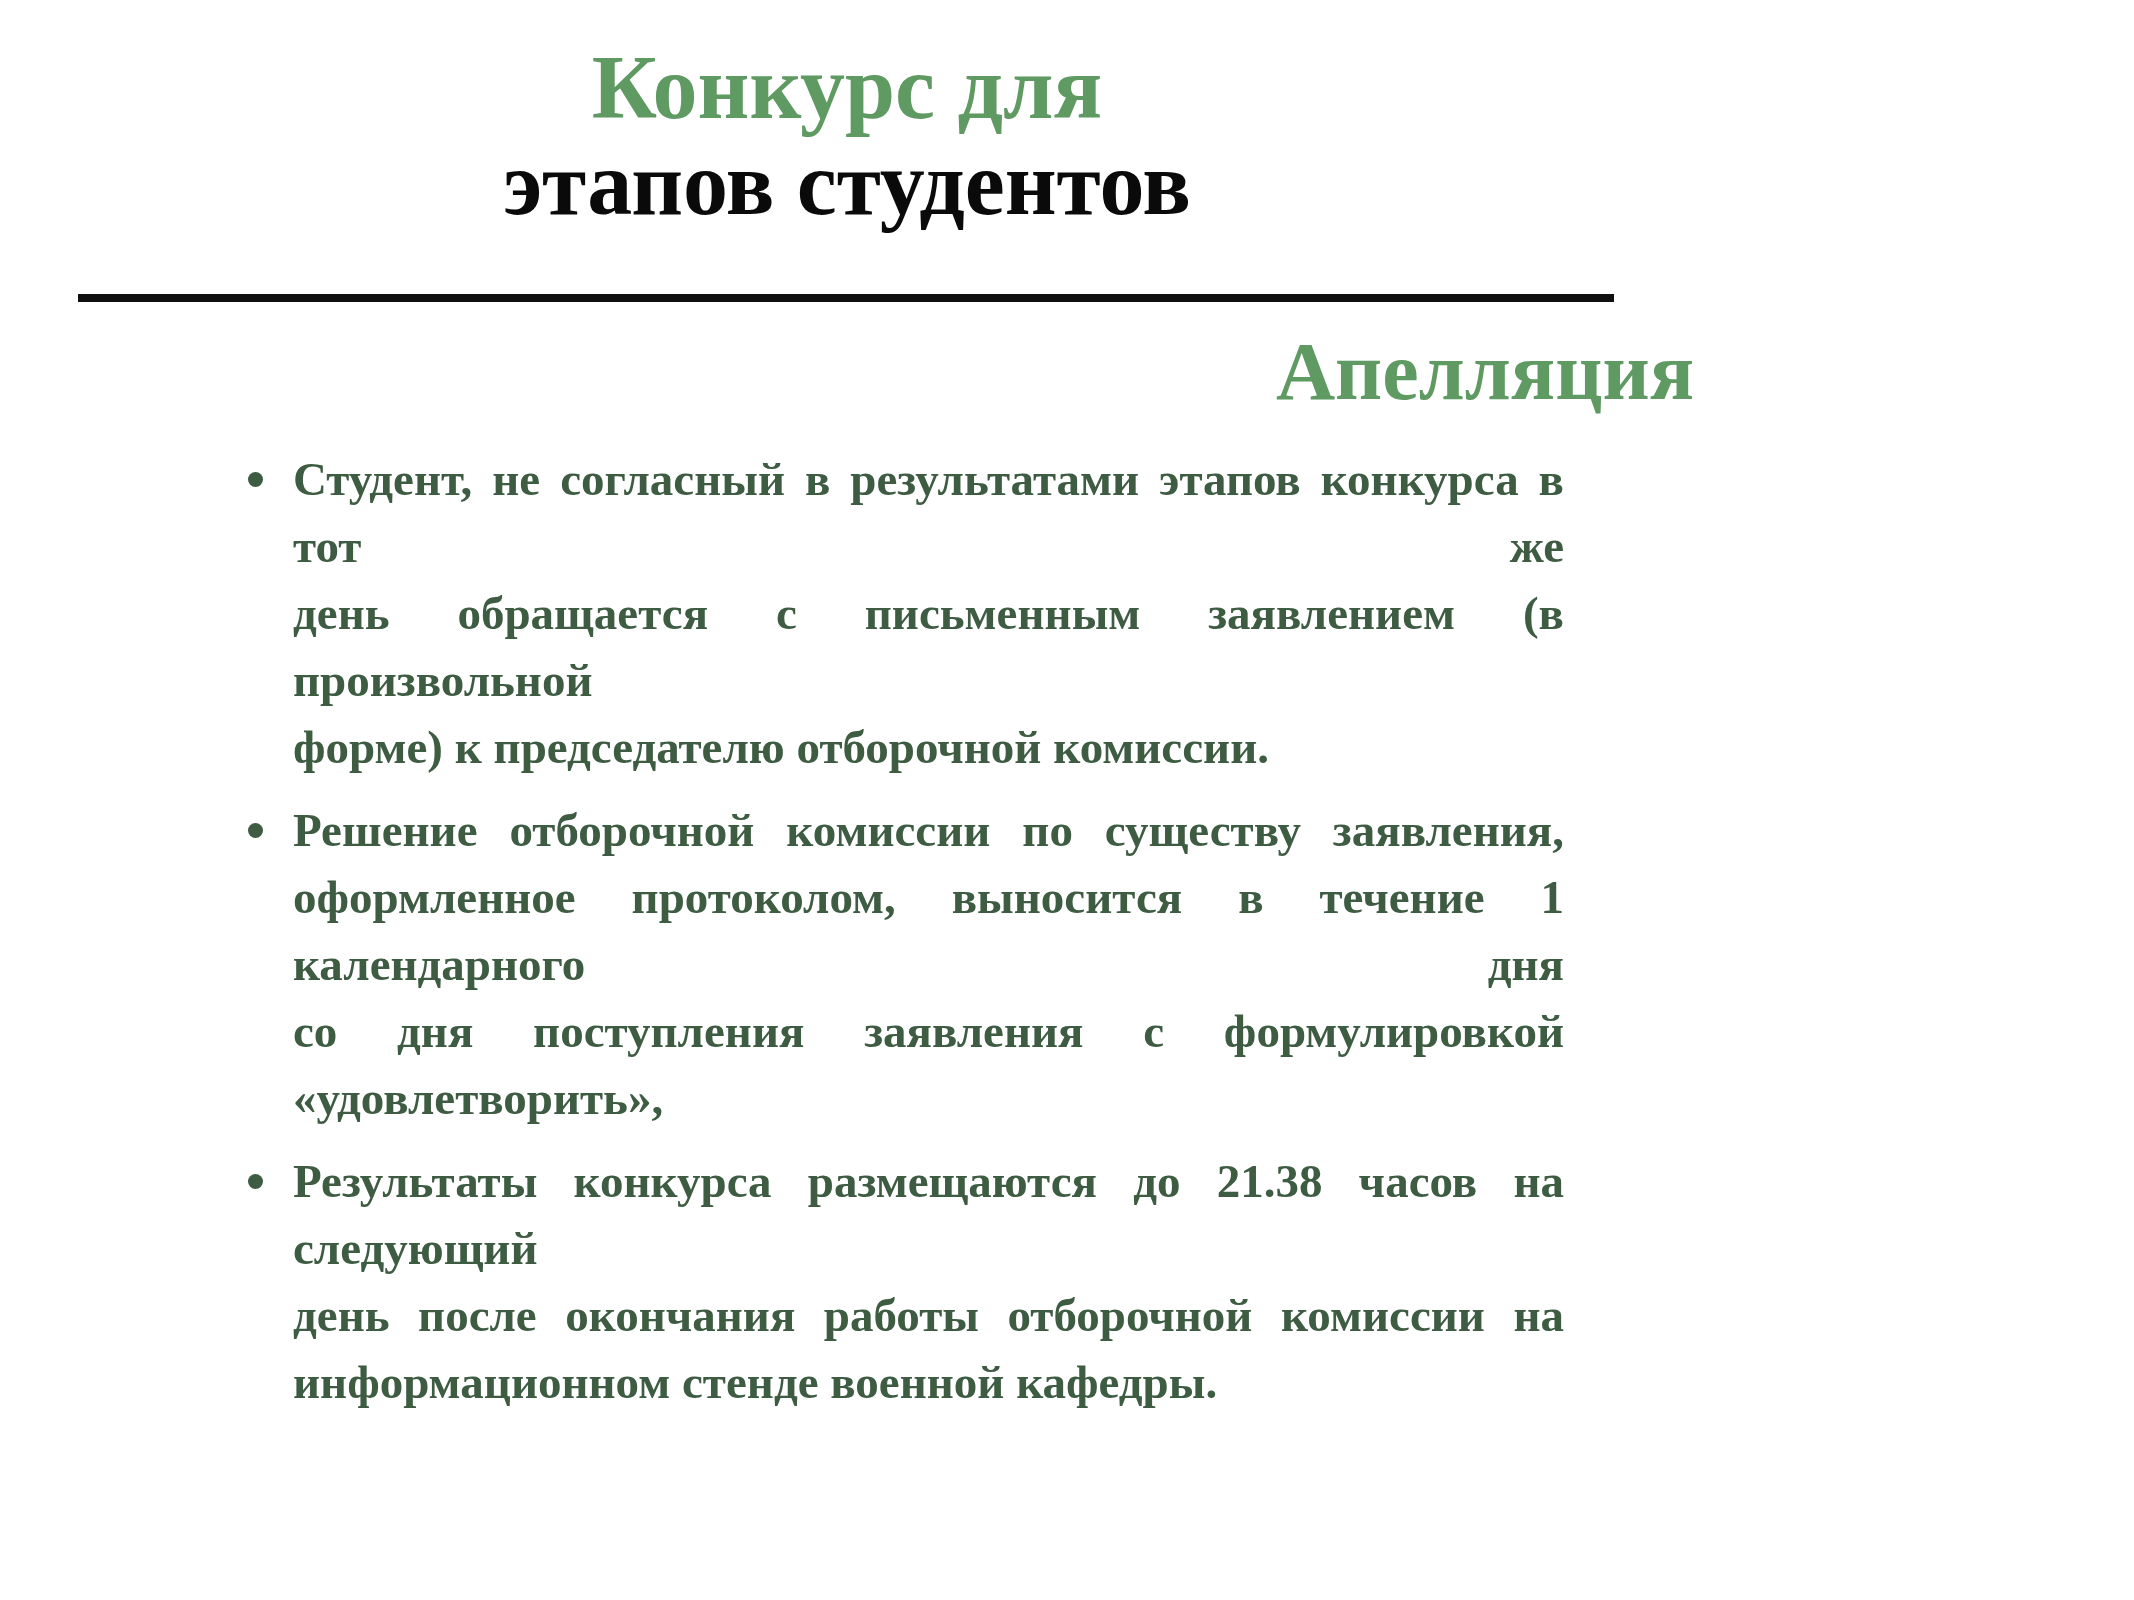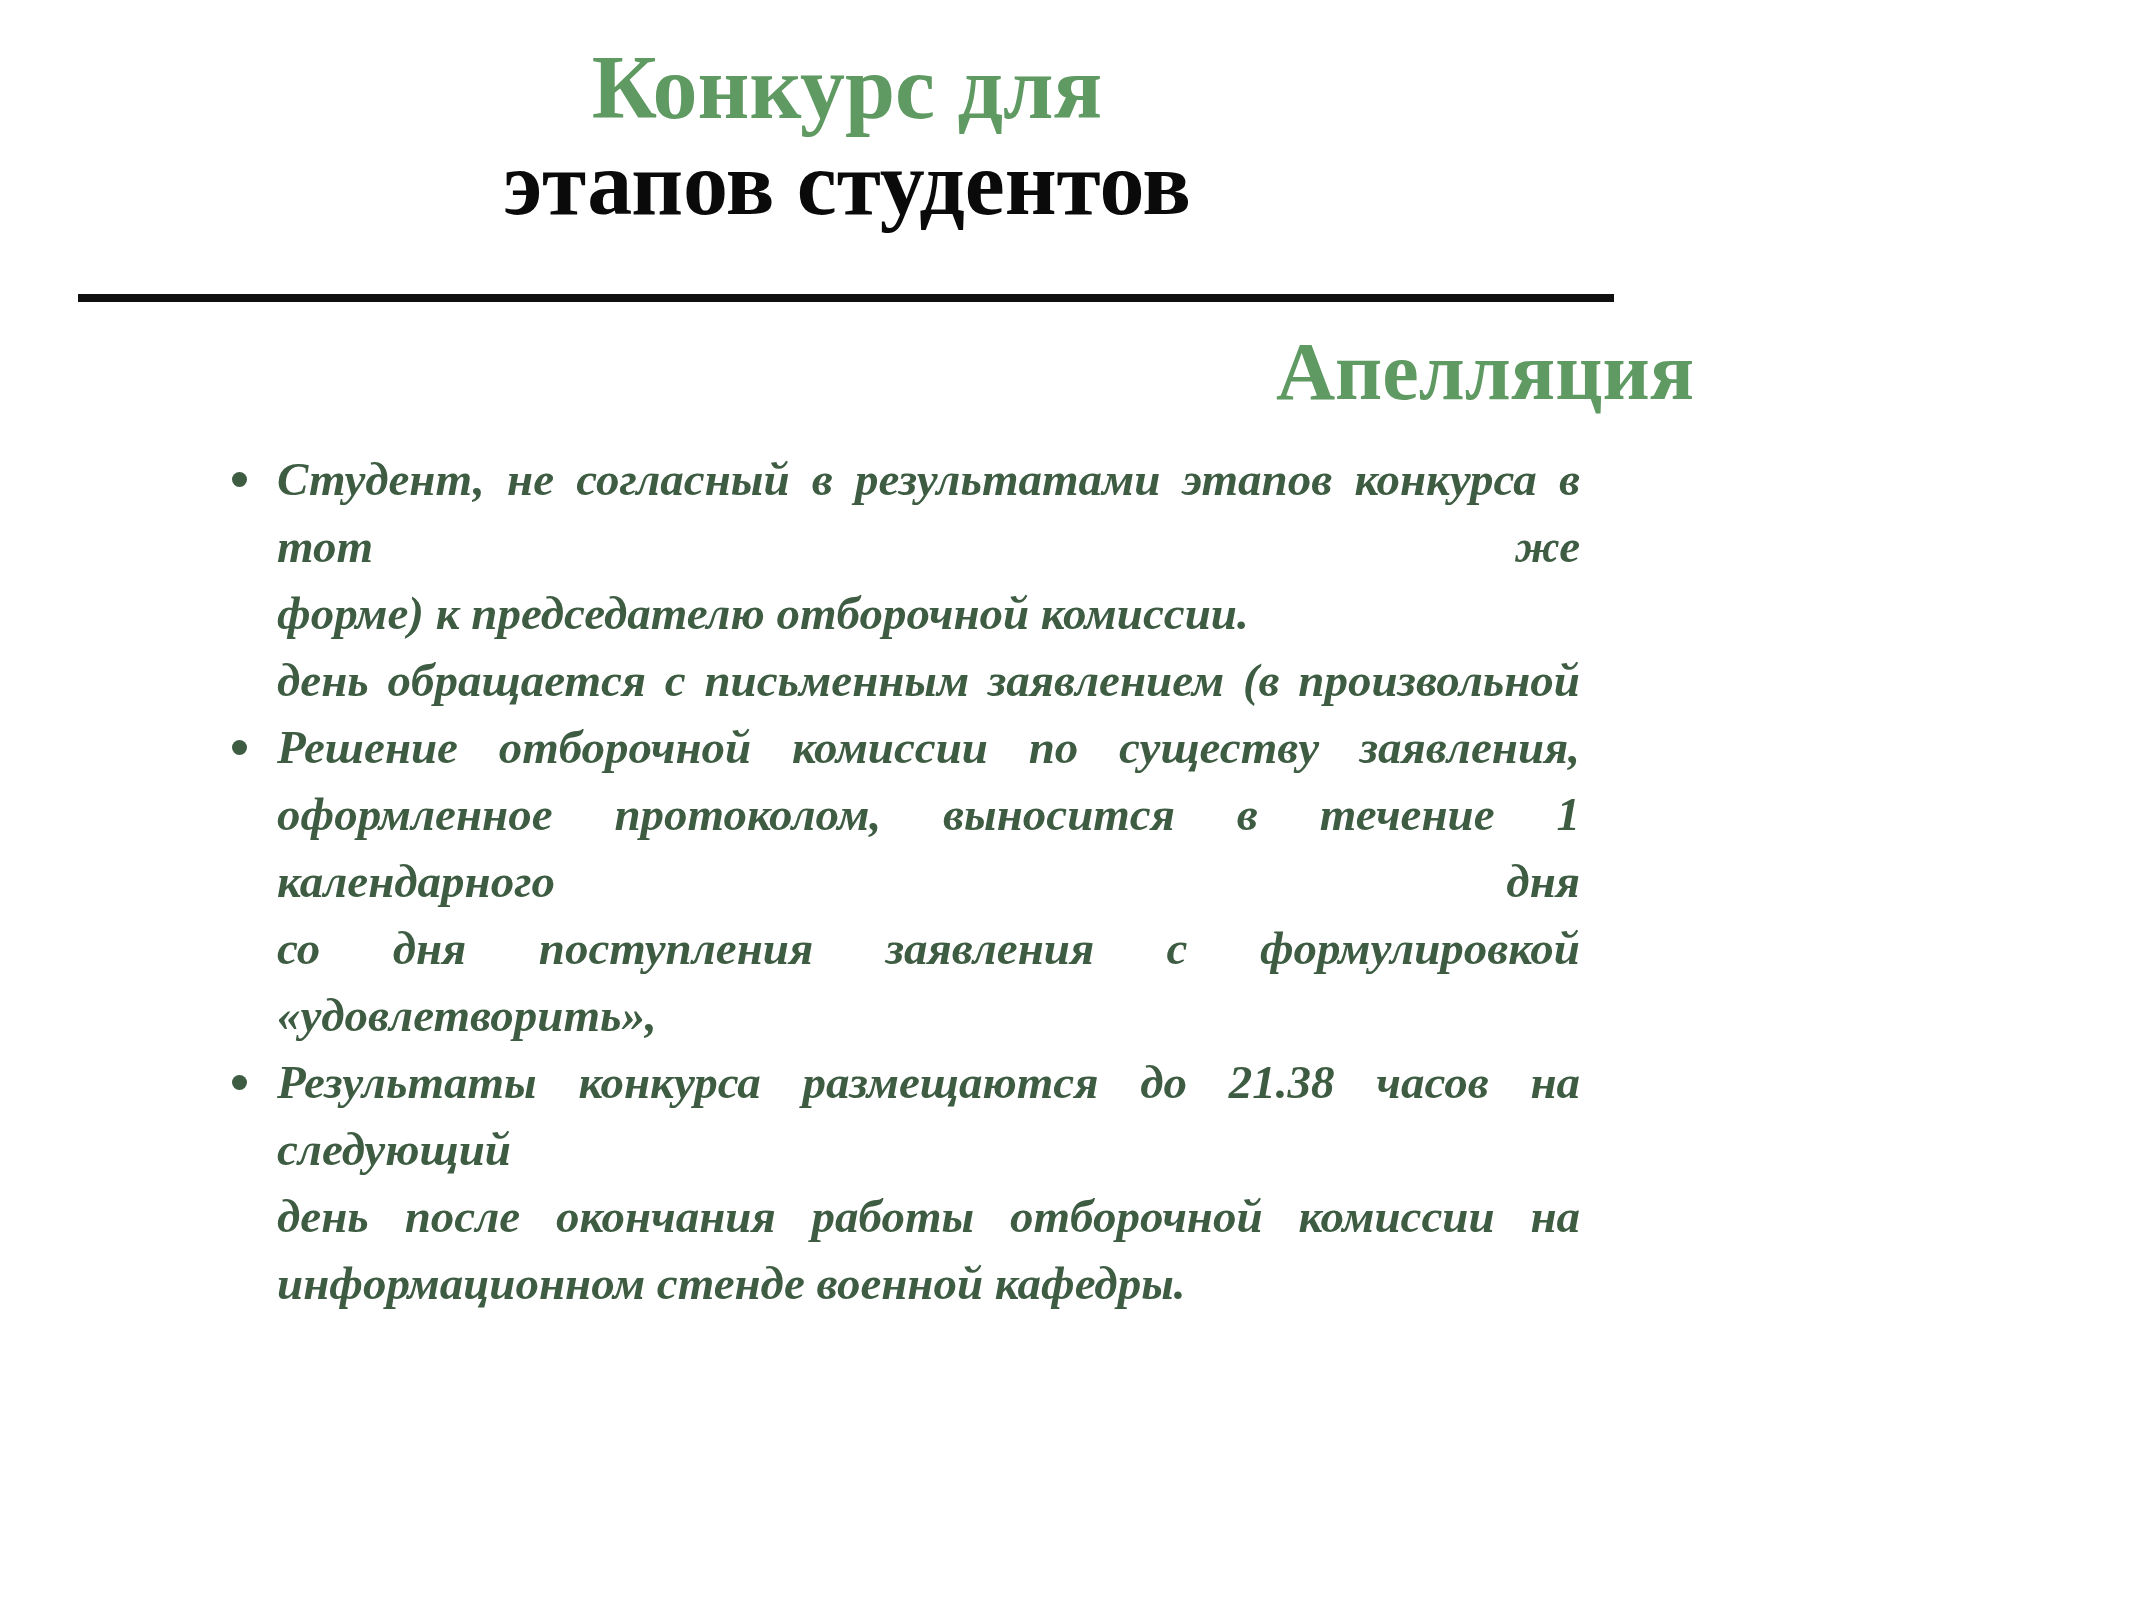--- a/index.html
+++ b/index.html
@@ -45,22 +45,21 @@
     list-style: none;
     margin: 30px 114px 0 232px;
     padding: 0;
     color: #3d5c42;
     font-size: 47px;
     line-height: 67px;
   }
   ul.bullets li {
     position: relative;
     padding-left: 45px;
-    margin: 0;
-    font-style: italic;
+    margin: 16px;
   }
   ul.bullets li .dot {
     position: absolute;
     left: 0;
     top: 26px;
     width: 15px;
     height: 15px;
     border-radius: 50%;
     background: #3d5c42;
   }
@@ -85,22 +84,22 @@
 
   <div class="divider"></div>
 
   <h2 class="heading">Апелляция</h2>
 
   <ul class="bullets">
 
     <li>
       <span class="dot"></span>
       <div class="bl">Студент, не согласный в результатами этапов конкурса в тот же</div>
+      <div class="bl">день обращается с письменным заявлением (в произвольной</div>
       <div class="bl final">форме) к председателю отборочной комиссии.</div>
-      <div class="bl">день обращается с письменным заявлением (в произвольной</div>
     </li>
 
     <li>
       <span class="dot"></span>
       <div class="bl">Решение отборочной комиссии по существу заявления,</div>
       <div class="bl">оформленное протоколом, выносится в течение 1 календарного дня</div>
       <div class="bl">со дня поступления заявления с формулировкой «удовлетворить»,</div>
     </li>
 
     <li>

